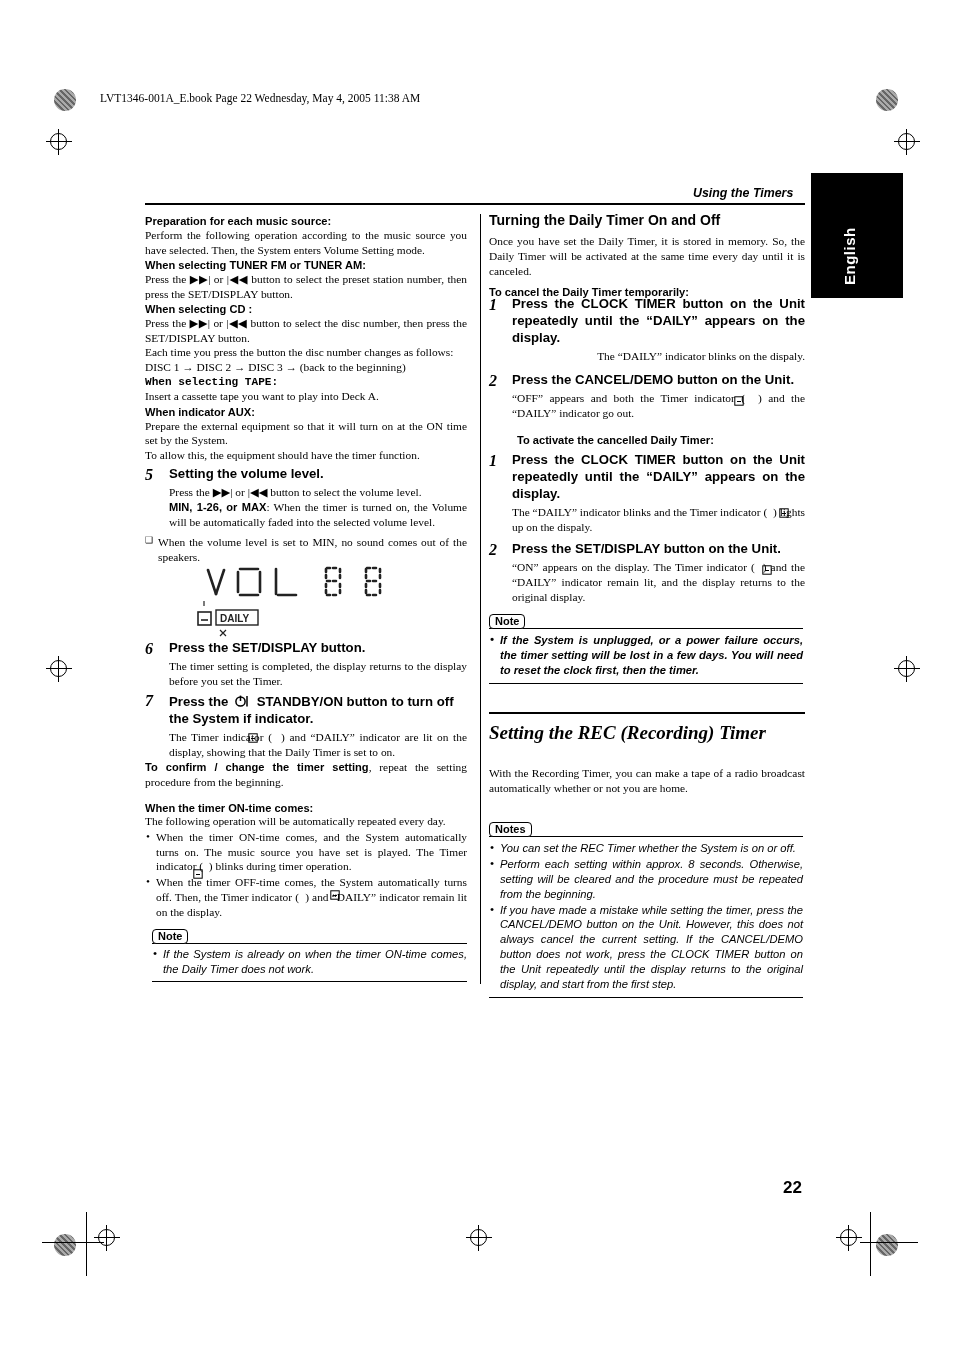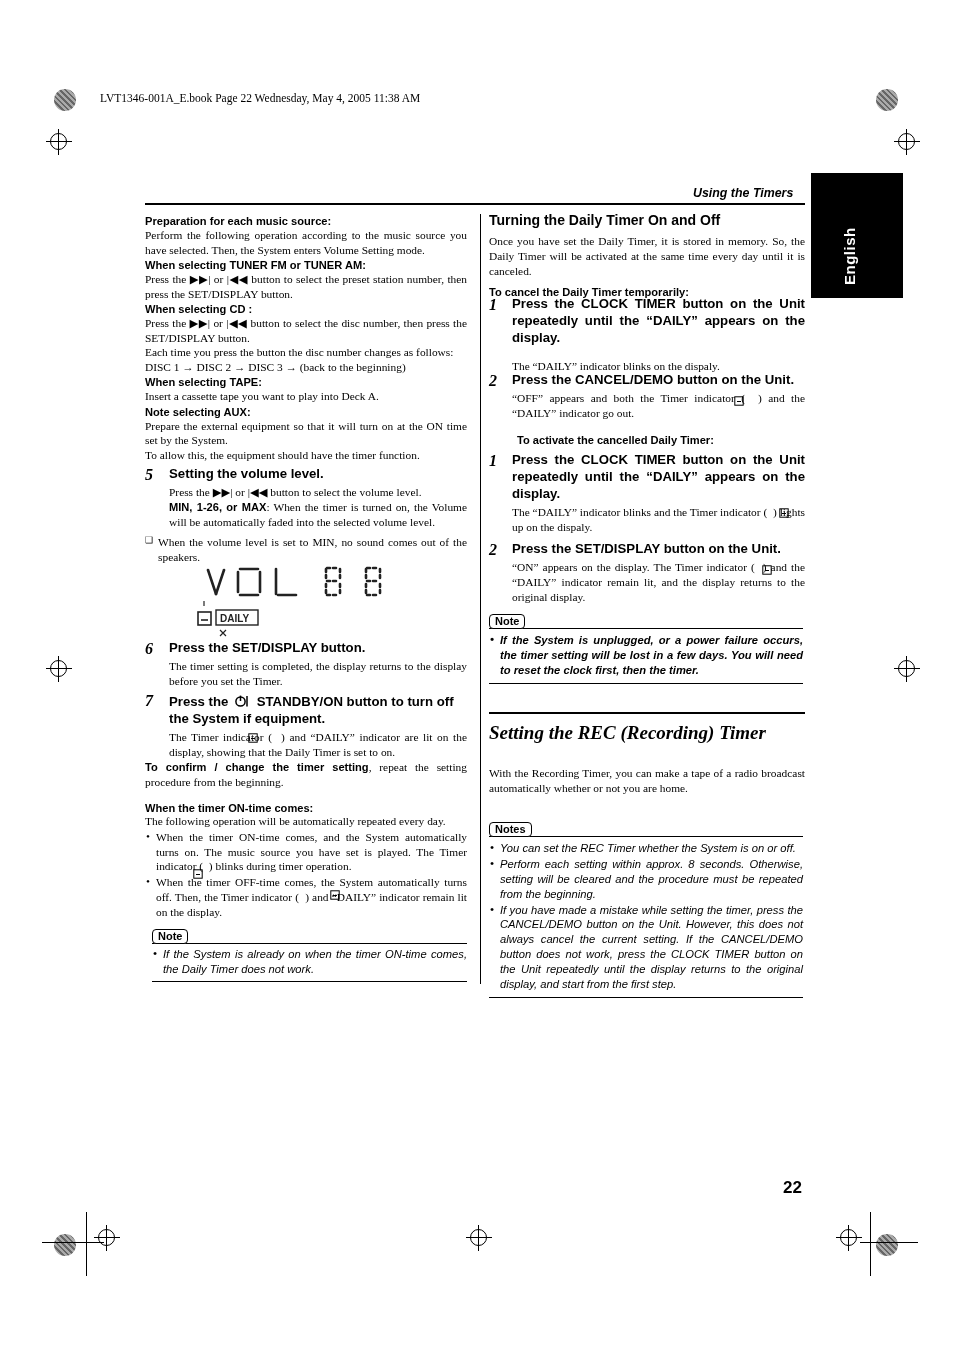--- a/index.html
+++ b/index.html
@@ -102,24 +102,24 @@
     <p>Perform the following operation according to the music source you have selected. Then, the System enters Volume Setting mode.</p>
 
     <p class="b" style="margin-top:1px;">When selecting TUNER FM or TUNER AM:</p>
     <p>Press the ▶▶| or |◀◀ button to select the preset station number, then press the SET/DISPLAY button.</p>
 
     <p class="b" style="margin-top:1px;">When selecting CD :</p>
     <p>Press the ▶▶| or |◀◀ button to select the disc number, then press the SET/DISPLAY button.</p>
     <p>Each time you press the button the disc number changes as follows:</p>
     <p style="text-align:left;">DISC 1 → DISC 2 → DISC 3 → (back to the beginning)</p>
 
-    <p class="b" style="margin-top:1px;">When selecting TAPE:</p>
+    <p class="b" style="margin-top:1px;font-family:Liberation Mono, monospace;">When selecting TAPE:</p>
     <p>Insert a cassette tape you want to play into Deck A.</p>
 
-    <p class="b" style="margin-top:1px;">Note selecting AUX:</p>
+    <p class="b" style="margin-top:1px;">When indicator AUX:</p>
     <p>Prepare the external equipment so that it will turn on at the ON time set by the System.</p>
     <p>To allow this, the equipment should have the timer function.</p>
   </div>
 
   <div style="position:absolute;left:145px;top:466px;width:322px;">
     <div style="position:absolute;left:0;top:0;" class="stepnum">5</div>
     <div style="margin-left:24px;">
       <div class="steptxt">Setting the volume level.</div>
       <div class="small" style="text-align:justify;margin-top:2px;">Press the ▶▶| or |◀◀ button to select the volume level.</div>
       <div class="small" style="text-align:justify;">
@@ -192,21 +192,21 @@
         <span>Press the</span>
         <span style="display:inline-block;position:relative;top:2px;margin:0 3px;">
           <svg width="15" height="14" viewBox="0 0 15 14">
               <g stroke="#000" stroke-width="1.5" fill="none">
                 <circle cx="5.5" cy="7.5" r="4.6"></circle>
                 <path d="M5.5 1.6 L5.5 7"></path>
                 <path d="M12 2 L12 12.5"></path>
               </g>
             </svg>
         </span>
-        <span>STANDBY/ON button to turn off the System if equipment.</span>
+        <span>STANDBY/ON button to turn off the System if indicator.</span>
       </div>
       <div class="small" style="text-align:justify;margin-top:2px;position:relative;">
         <span>The Timer indicator (&nbsp;&nbsp;) and “DAILY” indicator are lit on the display, showing that the Daily Timer is set to on.</span>
         <span style="position:absolute;left:79px;top:2px;">
           <svg width="10" height="10" viewBox="0 0 10 10">
               <rect x="0.8" y="0.8" width="8.4" height="8.4" fill="none" stroke="#000" stroke-width="1"></rect>
               <path d="M3 5.5 L7 5.5" stroke="#000" stroke-width="1"></path>
             </svg>
         </span>
       </div>
@@ -256,21 +256,21 @@
   <div style="position:absolute;left:489px;top:212px;width:316px;">
     <div class="sectitle">Turning the Daily Timer On and Off</div>
     <div class="small" style="text-align:justify;margin-top:6px;">Once you have set the Daily Timer, it is stored in memory. So, the Daily Timer will be activated at the same time every day until it is canceled.</div>
     <div class="b" style="margin-top:8px;">To cancel the Daily Timer temporarily:</div>
   </div>
 
   <div style="position:absolute;left:489px;top:296px;width:316px;">
     <div style="position:absolute;left:0;top:0;" class="stepnum">1</div>
     <div style="margin-left:23px;">
       <div class="steptxt" style="text-align:justify;">Press the CLOCK TIMER button on the Unit repeatedly until the “DAILY” appears on the display.</div>
-      <div class="small" style="margin-top:12px;">The “DAILY” indicator blinks on the dispaly.</div>
+      <div class="small" style="margin-top:2px;text-align:right;">The “DAILY” indicator blinks on the dispaly.</div>
     </div>
   </div>
 
   <div style="position:absolute;left:489px;top:372px;width:316px;">
     <div style="position:absolute;left:0;top:0;" class="stepnum">2</div>
     <div style="margin-left:23px;position:relative;">
       <div class="steptxt">Press the CANCEL/DEMO button on the Unit.</div>
       <div class="small" style="margin-top:2px;text-align:justify;">“OFF” appears and both the Timer indicator (&nbsp;&nbsp;) and the “DAILY” indicator go out.</div>
       <span style="position:absolute;left:222px;top:20px;">
         <svg width="10" height="10" viewBox="0 0 10 10">

